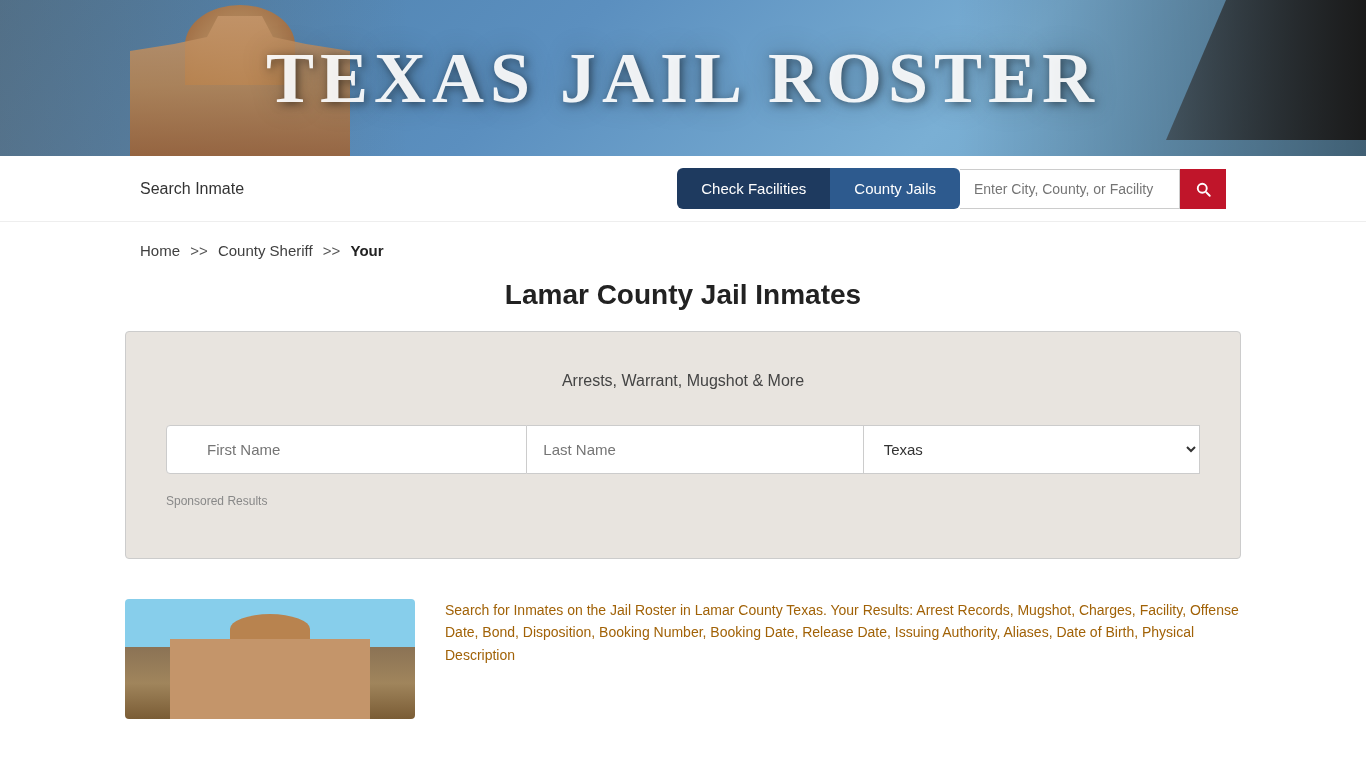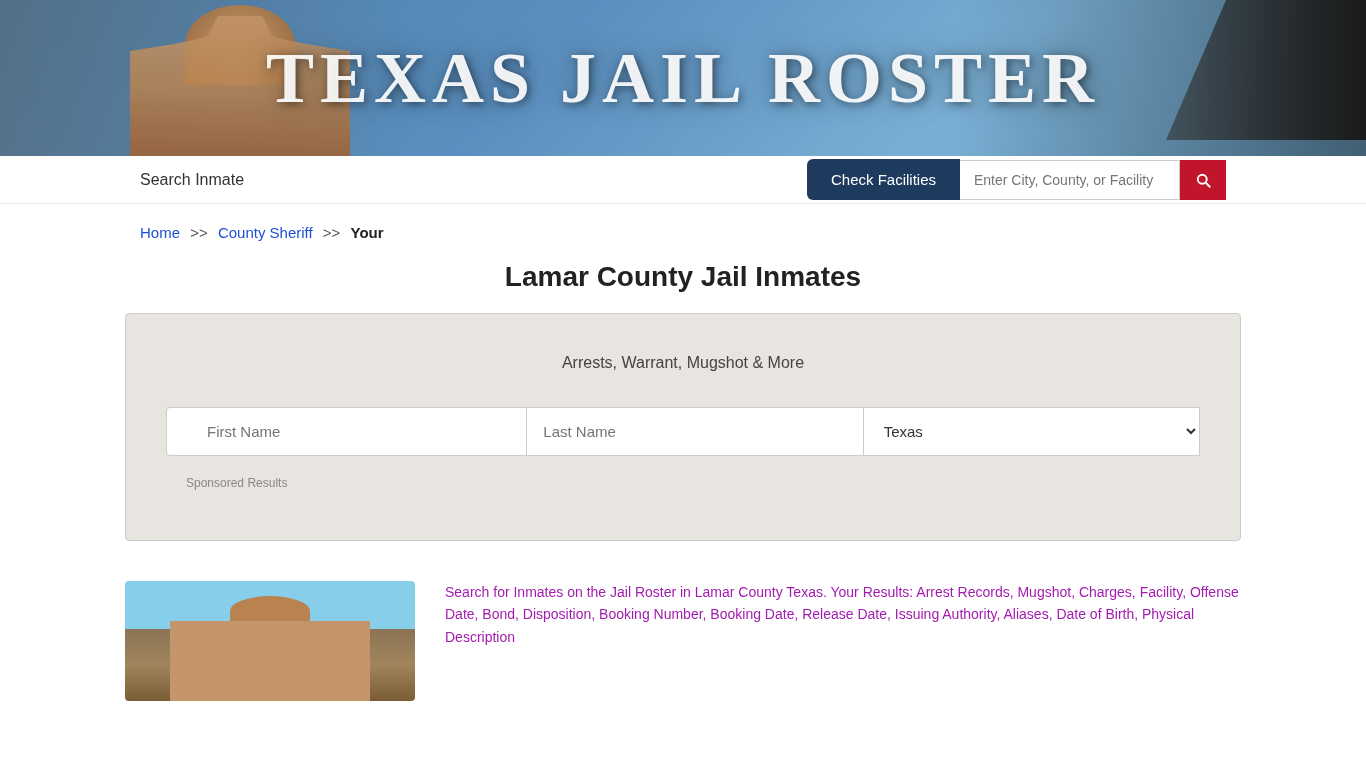--- a/index.html
+++ b/index.html
@@ -61,21 +61,21 @@
       background: linear-gradient(to left, #1a1a1a 0%, rgba(50,50,50,0.6) 100%);
       clip-path: polygon(30% 0%, 100% 0%, 100% 100%, 0% 100%);
     }
 
     
     #nav-bar {
       display: flex;
       align-items: center;
       justify-content: space-between;
       padding: 0 140px;
-      height: 48px;
+      height: 66px;
       background: #fff;
       border-bottom: 1px solid #eee;
     }
     .search-inmate-label {
       font-size: 16px;
       color: #333;
       font-family: Arial, sans-serif;
     }
     .nav-right {
       display: flex;
@@ -124,21 +124,21 @@
       fill: #fff;
     }
 
     
     #breadcrumb {
       padding: 20px 140px 10px;
       font-family: Arial, sans-serif;
       font-size: 15px;
     }
     .breadcrumb-link {
-      color: #1d4ed8;
+      color: #404040;
       text-decoration: none;
       cursor: pointer;
     }
     .breadcrumb-sep {
       color: #555;
       margin: 0 6px;
     }
     .breadcrumb-current {
       color: #222;
       font-weight: bold;
@@ -220,21 +220,20 @@
       font-weight: bold;
       letter-spacing: 2px;
       cursor: pointer;
       border-radius: 0 4px 4px 0;
     }
     .sponsored-label {
       font-size: 12px;
       color: #888;
       font-family: Arial, sans-serif;
       margin-top: 20px;
-      margin-left: 20px;
     }
 
     
     #bottom-section {
       display: flex;
       gap: 30px;
       padding: 10px 125px 0;
     }
     .bottom-image {
       width: 290px;
@@ -259,21 +258,21 @@
       bottom: 75px;
       left: 50%;
       transform: translateX(-50%);
       width: 80px;
       height: 30px;
       background: #b8834f;
       border-radius: 50% 50% 0 0;
     }
     .bottom-text {
       font-size: 14px;
-      color: #a21caf;
+      color: #a16207;
       font-family: Arial, sans-serif;
       line-height: 1.6;
       flex: 1;
     }
 
     .form-input-middle {
       border-left: none;
     }
   </style>
 </head>
@@ -284,20 +283,21 @@
   <div class="dome"></div>
   <div class="capitol-shape"></div>
   <div class="jail-key-shape"></div>
   <span class="banner-title">Texas Jail Roster</span>
 </div>
 
 <div id="nav-bar">
   <span class="search-inmate-label">Search Inmate</span>
   <div class="nav-right">
     <button class="nav-btn police">Check Facilities</button>
+    <button class="nav-btn county">County Jails</button>
     <input class="nav-search-input" type="text" placeholder="Enter City, County, or Facility" style="">
     <button class="nav-search-btn">
       <svg viewBox="0 0 24 24" xmlns="http://www.w3.org/2000/svg">
         <path d="M21 21l-4.35-4.35M17 11A6 6 0 1 1 5 11a6 6 0 0 1 12 0z" stroke="#fff" stroke-width="2.5" stroke-linecap="round" fill="none"></path>
       </svg>
     </button>
   </div>
 </div>
 
 <div id="breadcrumb">

